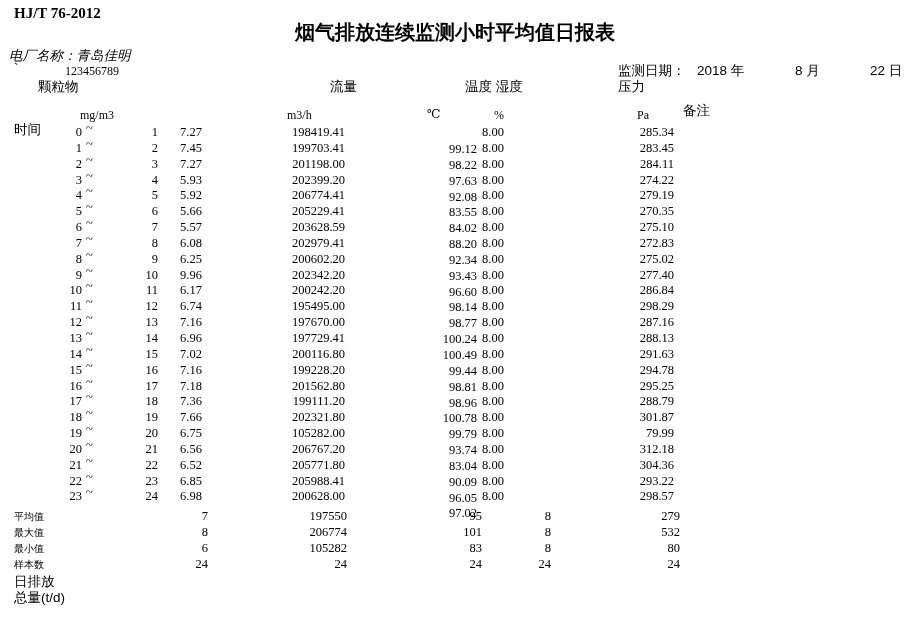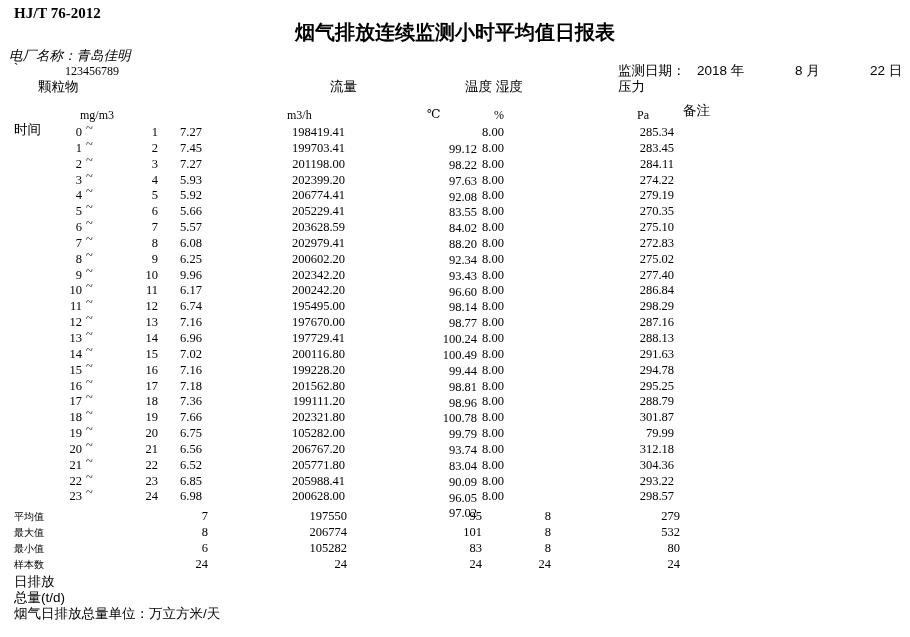--- a/index.html
+++ b/index.html
@@ -396,15 +396,14 @@
     <span class="s-pm">24</span>
     <span class="s-flow">24</span>
     <span class="s-temp">24</span>
     <span class="s-hum">24</span>
     <span class="s-press">24</span>
   </div>
 </div>
 
   <div class="abs cn f-daily">日排放</div>
   <div class="abs cn f-total">总量(t/d)</div>
-  <div class="abs cn f-note">烟气日排放总量单位：万立方米/天</div>
 
 </div>
 
 </body></html>

